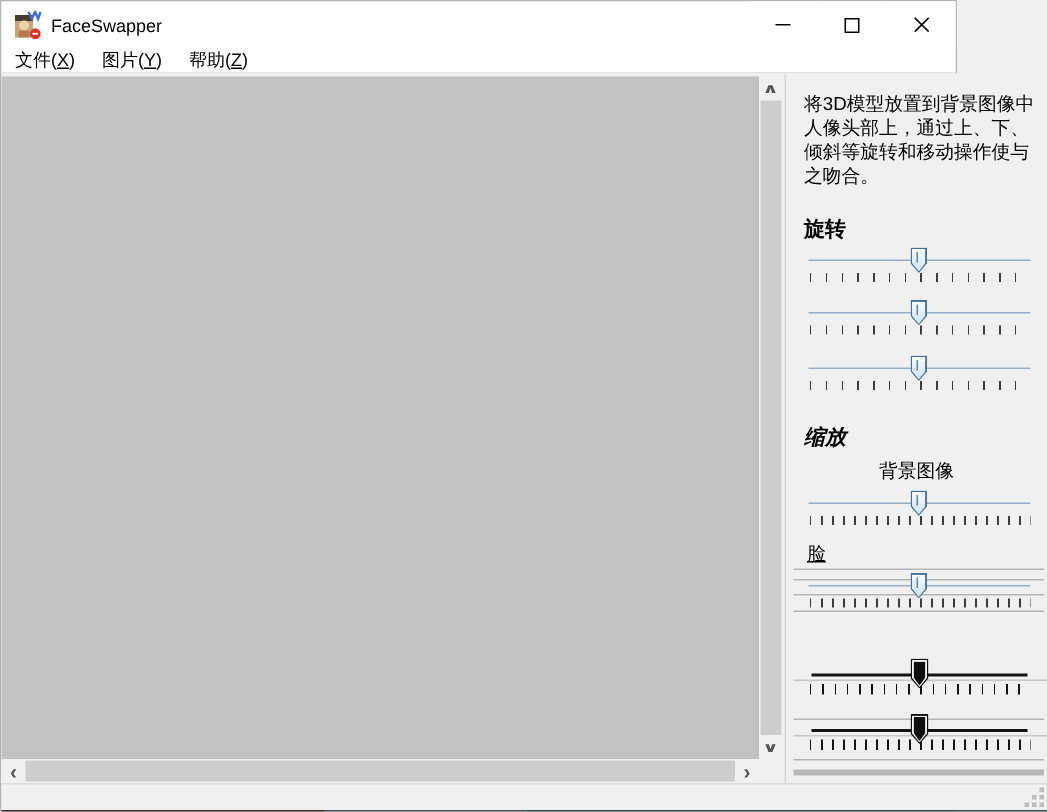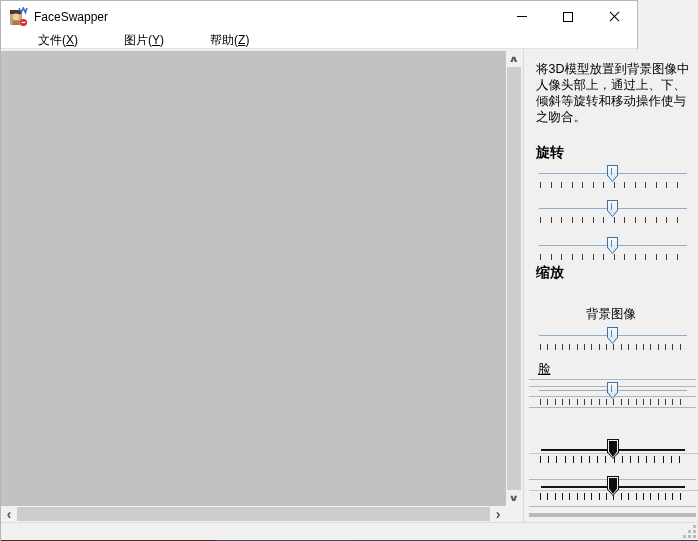--- a/index.html
+++ b/index.html
@@ -16,21 +16,21 @@
   .cap-btn { width:46px; height:31px; display:flex; align-items:center; justify-content:center; background:#ffffff; }
   .glyph-min { width:10px; height:1px; background:#000; }
   .glyph-max { width:10px; height:10px; border:1px solid #000; }
   .glyph-close { position:relative; width:13px; height:13px; }
   .glyph-close i { position:absolute; left:0; top:6px; width:13px; height:1px; background:#000; }
   .glyph-close i:first-child { transform:rotate(45deg); }
   .glyph-close i:last-child { transform:rotate(-45deg); }
 
   
   .menubar { position:absolute; left:0; top:31px; width:100%; height:17px; background:#ffffff; display:flex; align-items:center; border-bottom:1px solid #e2e2e2; }
-  .menu-item { padding:0 9px; font-size:12px; white-space:nowrap;margin-left:28px; }
+  .menu-item { padding:0 9px; font-size:12px; white-space:nowrap; }
   .menu-item u { text-decoration:underline; }
 
   
   .content { position:absolute; left:0; top:48px; width:698px; height:473px; background:#f0f0f0; }
   .canvas { position:absolute; left:0; top:2px; width:505px; height:455px; background:#c2c2c2; }
 
   
   .vscroll { position:absolute; left:505px; top:2px; width:16px; height:455px; background:#f0f0f0; }
   .hscroll { position:absolute; left:0; top:457px; width:505px; height:16px; background:#f0f0f0; }
   .sbtn { position:absolute; display:flex; align-items:center; justify-content:center; color:#555; background:#f0f0f0; font-weight:bold; }
@@ -178,21 +178,21 @@
 
       <div class="slider" style="top:187px;">
         <div class="track"></div>
         <div class="ticks"></div>
         <div class="thumb">
             <span class="inner"></span>
             <span class="dash"></span>
           </div>
       </div>
 
-      <div class="heading" style="top:215px;">缩放</div>
+      <div class="heading" style="top:234px;font-style:italic;">缩放</div>
 
       <div class="plabel" style="top:257px;margin-left:48px;">背景图像</div>
 
       <div class="slider" style="top:277px;">
         <div class="track"></div>
         <div class="ticks t21"></div>
         <div class="thumb">
             <span class="inner"></span>
             <span class="dash"></span>
           </div>

